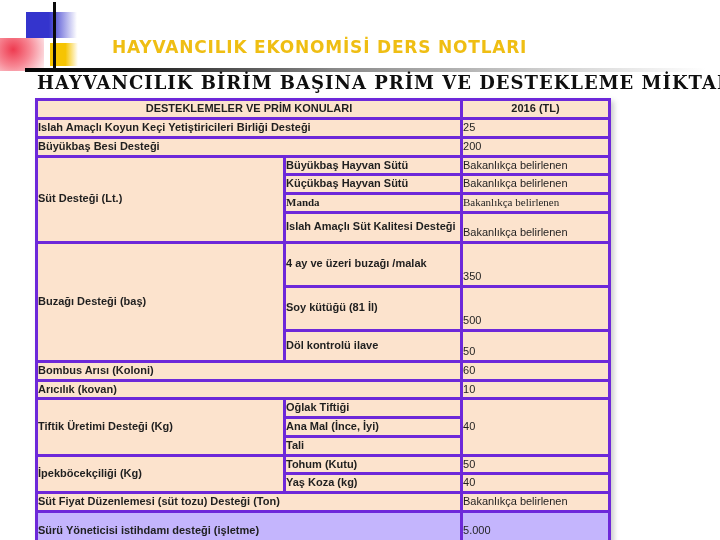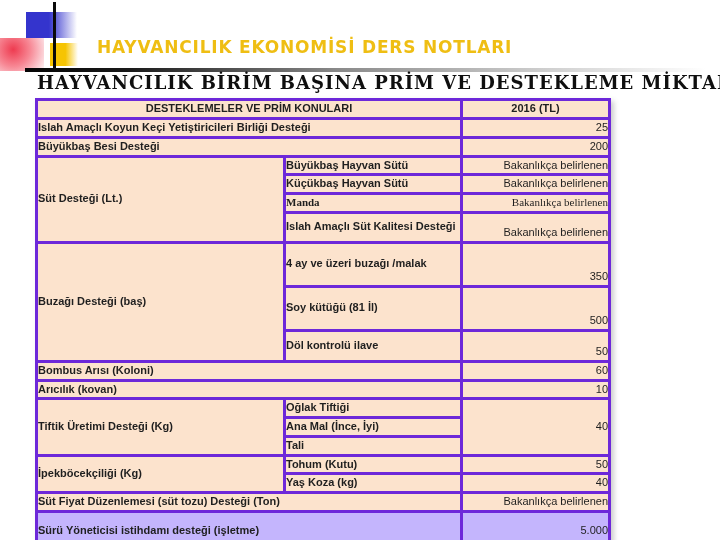--- a/index.html
+++ b/index.html
@@ -22,21 +22,21 @@
   }
   .logo-vline{
     position:absolute;left:53px;top:2px;width:3px;height:70px;background:#0a0a0a;
   }
   .logo-hbar{
     position:absolute;left:25px;top:68px;width:695px;height:4px;
     background:linear-gradient(to right,#050505 0%,#1a1a1a 15%,#8a8a8a 45%,#cfcfcf 75%,rgba(240,240,240,0) 98%);
   }
   
   .title{
-    position:absolute;left:97px;top:37px;
+    position:absolute;left:112px;top:37px;
     font-family:"DejaVu Sans",sans-serif;font-weight:bold;font-size:17px;
     letter-spacing:0.8px;color:#efbe13;white-space:nowrap;
   }
   .subtitle{
     position:absolute;left:37px;top:72px;
     font-family:"DejaVu Serif","Liberation Serif",serif;font-weight:bold;font-size:18px;
     letter-spacing:1px;color:#0f0f0f;white-space:nowrap;
   }
   
   table.prim{
@@ -49,21 +49,21 @@
   table.prim col.c1{width:248px;}
   table.prim col.c2{width:177px;}
   table.prim col.c3{width:148px;}
   table.prim td{
     border:3px solid #6d28d9;padding:1px 0;
     font-size:11px;line-height:1.25;color:#1f1f1f;
     overflow:hidden;
   }
   td.hdr{font-weight:bold;text-align:center;vertical-align:middle;}
   td.lbl{font-weight:bold;text-align:left;vertical-align:middle;}
-  td.val{font-weight:normal;text-align:right;vertical-align:middle;}
+  td.val{font-weight:normal;text-align:left;vertical-align:middle;}
   td.vb{vertical-align:bottom;padding-bottom:3px;}
   tr.dark td{background:#c4b5fd;}
 </style>
 </head>
 <body>
 
 <div class="slide">
 
   <div class="logo-blue"></div>
   <div class="logo-red"></div>

